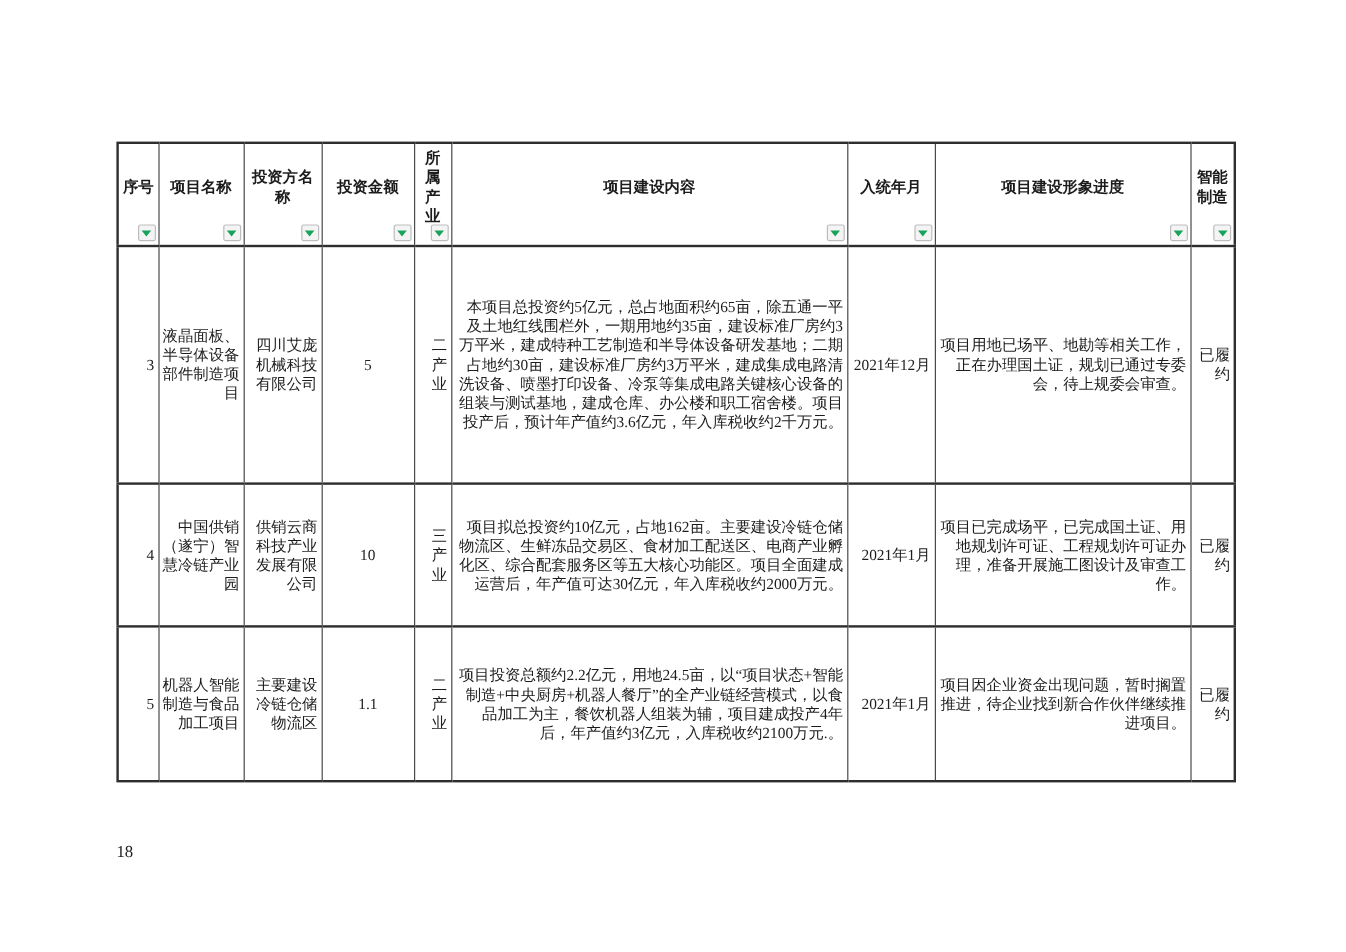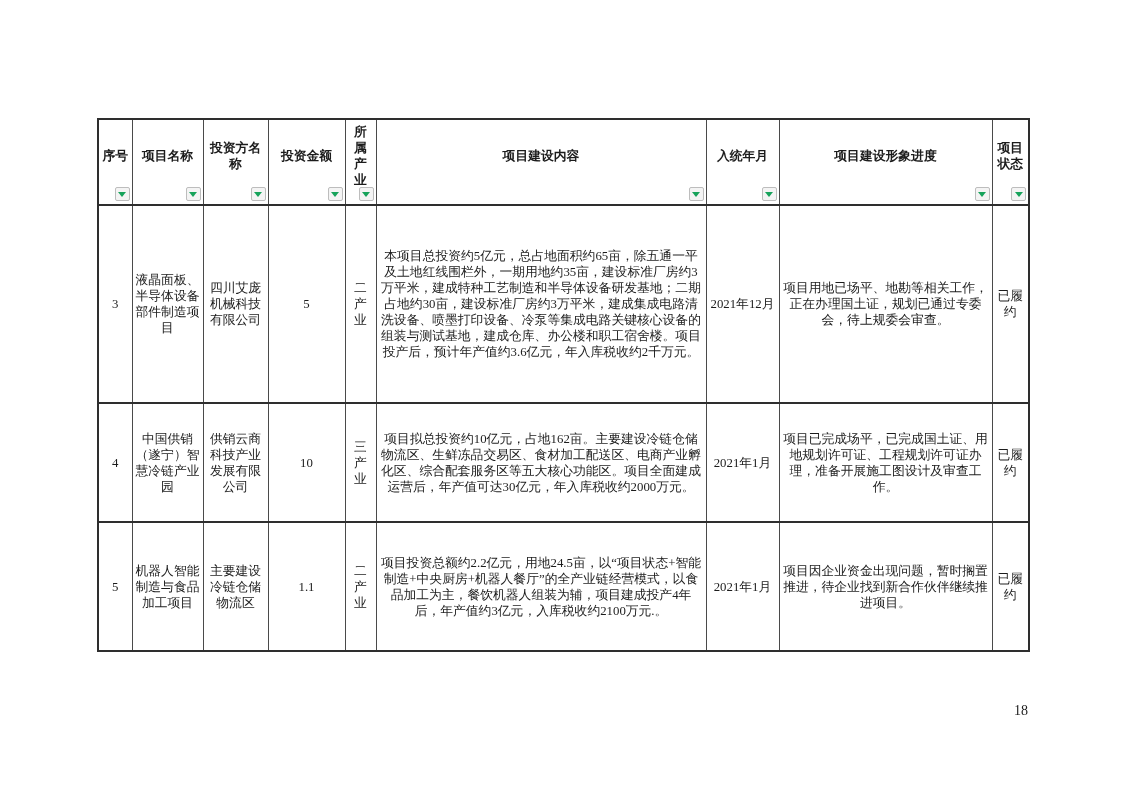--- a/index.html
+++ b/index.html
@@ -38,21 +38,21 @@
   .doc-table {
     border: 2px solid #2e2e2e;
   }
   .doc-table th {
     position: relative;
     font-weight: bold;
     text-align: center;
     padding: 4px 3px 16px 3px;
   }
   .doc-table td {
-    text-align: center;
+    text-align: right;
   }
   .doc-table td.center {
     text-align: center;
   }
   tr.header-row { height: 78px; }
   tr.row-3 { height: 198px; }
   tr.row-4 { height: 119px; }
   tr.row-5 { height: 129px; }
 
   .filter-btn {
@@ -74,21 +74,21 @@
     height: 0;
     border-left: 4px solid transparent;
     border-right: 4px solid transparent;
     border-top: 5px solid #17a35b;
   }
   .page-number {
     position: absolute;
     top: 703px;
     left: 97px;
     width: 931px;
-    text-align: right;
+    text-align: left;
     font-size: 14px;
     color: #1c1c1c;
   }
 </style>
 </head>
 <body>
 
 <div>
 
   <table class="doc-table">
@@ -147,21 +147,21 @@
               <span class="filter-tri"></span>
             </span>
         </th>
         <th>
           <span>项目建设形象进度</span>
           <span class="filter-btn">
               <span class="filter-tri"></span>
             </span>
         </th>
         <th>
-          <span>项目状态</span>
+          <span>智能制造</span>
           <span class="filter-btn">
               <span class="filter-tri"></span>
             </span>
         </th>
       </tr>
     </thead>
     <tbody>
       <tr class="row-3">
         <td>3</td>
         <td>液晶面板、半导体设备部件制造项目</td>

